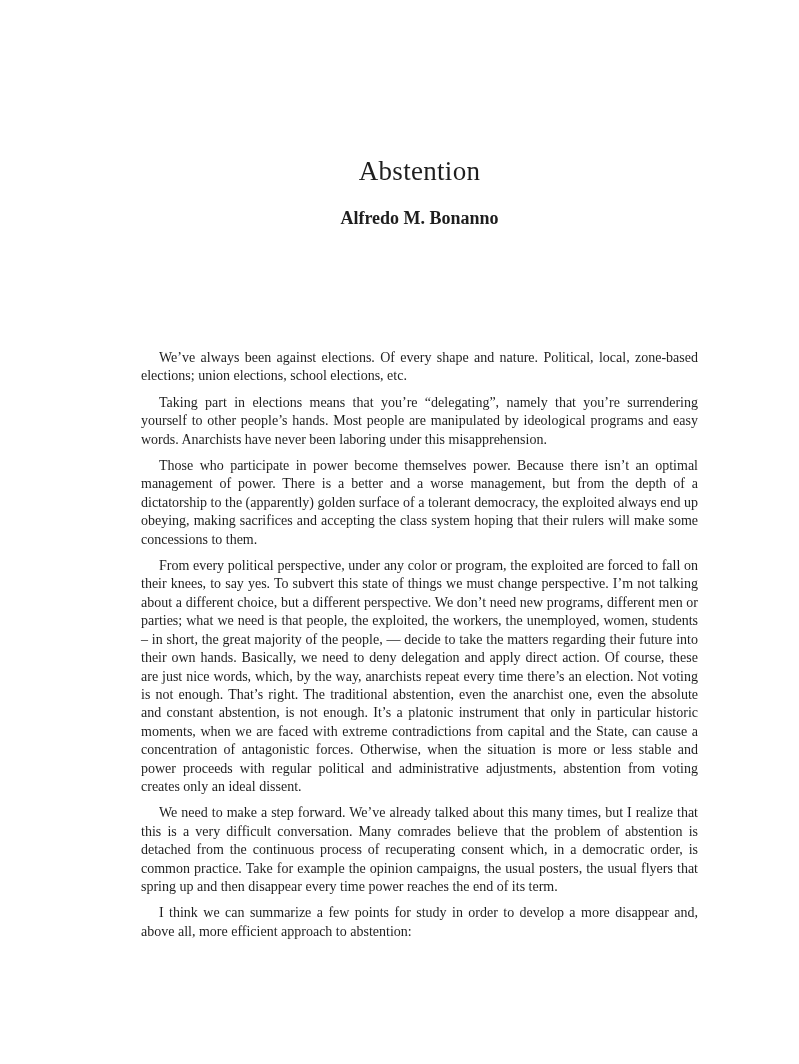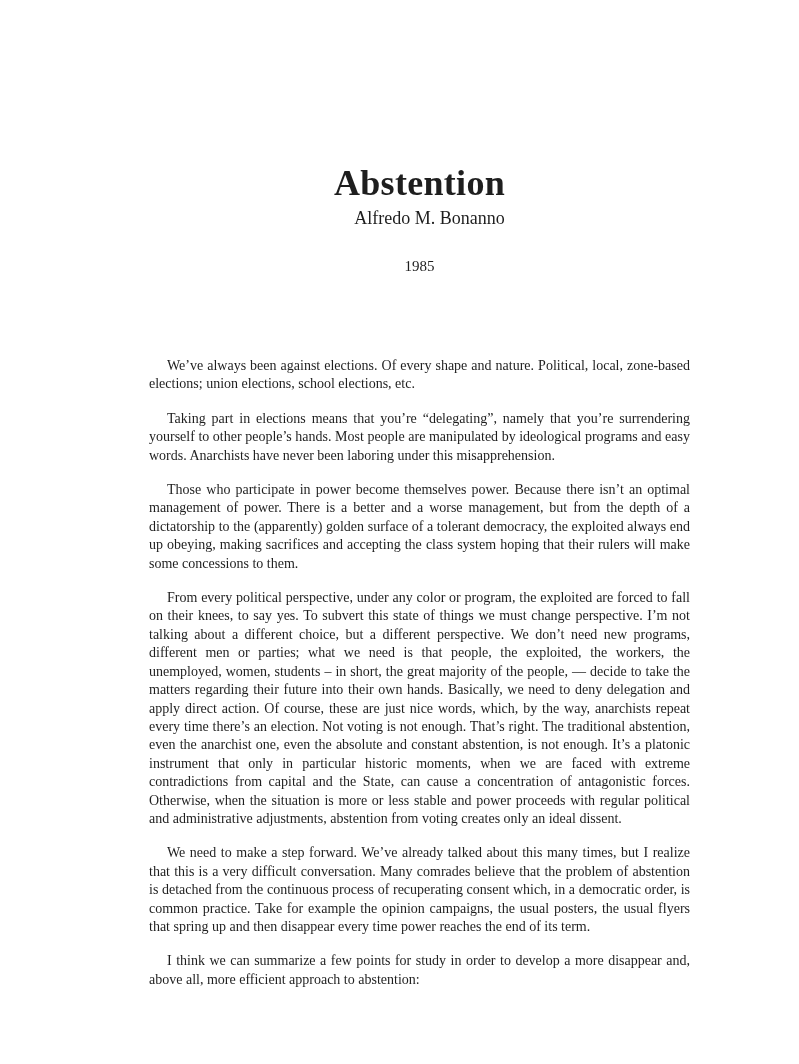--- a/index.html
+++ b/index.html
@@ -15,32 +15,32 @@
     font-family: "Liberation Serif", "DejaVu Serif", serif;
     color: #1e1e1e;
     overflow: hidden;
   }
   .doc-title {
     position: absolute;
     top: 138px;
     left: 133px;
     width: 573px;
     text-align: center;
-    font-size: 36px;
-    font-weight: 700;
+    font-size: 27px;
+    font-weight: 400;
     letter-spacing: 0.3px;
   }
   .doc-author {
     position: absolute;
     top: 208px;
-    left: 143px;
+    left: 133px;
     width: 573px;
     text-align: center;
     font-size: 18px;
-    font-weight: 400;
+    font-weight: 700;
   }
   .doc-date {
     position: absolute;
     top: 258px;
     left: 133px;
     width: 573px;
     text-align: center;
     font-size: 15px;
     font-weight: 400;
   }
@@ -49,34 +49,33 @@
     top: 341px;
     left: 133px;
     width: 573px;
     font-size: 14px;
     line-height: 18.4px;
     text-align: justify;
     hyphens: auto;
     -webkit-hyphens: auto;
   }
   .doc-body p {
-    margin: 16px;
+    margin: 8px;
     padding: 0;
     text-indent: 18px;
   }
 </style>
 </head>
 <body>
 
 <div class="page">
   <h1 class="doc-title">Abstention</h1>
 
   <div class="doc-author">Alfredo M. Bonanno</div>
 
-  <div class="doc-date">1985</div>
 
   <div class="doc-body">
     <p>We’ve always been against elections. Of every shape and nature. Political, local, zone-based elections; union elections, school elections, etc.</p>
     <p>Taking part in elections means that you’re “delegating”, namely that you’re surrendering yourself to other people’s hands. Most people are manipulated by ideological programs and easy words. Anarchists have never been laboring under this misapprehension.</p>
     <p>Those who participate in power become themselves power. Because there isn’t an optimal management of power. There is a better and a worse management, but from the depth of a dictatorship to the (apparently) golden surface of a tolerant democracy, the exploited always end up obeying, making sacrifices and accepting the class system hoping that their rulers will make some concessions to them.</p>
     <p>From every political perspective, under any color or program, the exploited are forced to fall on their knees, to say yes. To subvert this state of things we must change perspective. I’m not talking about a different choice, but a different perspective. We don’t need new programs, different men or parties; what we need is that people, the exploited, the workers, the unemployed, women, students – in short, the great majority of the people, — decide to take the matters regarding their future into their own hands. Basically, we need to deny delegation and apply direct action. Of course, these are just nice words, which, by the way, anarchists repeat every time there’s an election. Not voting is not enough. That’s right. The traditional abstention, even the anarchist one, even the absolute and constant abstention, is not enough. It’s a platonic instrument that only in particular historic moments, when we are faced with extreme contradictions from capital and the State, can cause a concentration of antagonistic forces. Otherwise, when the situation is more or less stable and power proceeds with regular political and administrative adjustments, abstention from voting creates only an ideal dissent.</p>
     <p>We need to make a step forward. We’ve already talked about this many times, but I realize that this is a very difficult conversation. Many comrades believe that the problem of abstention is detached from the continuous process of recuperating consent which, in a democratic order, is common practice. Take for example the opinion campaigns, the usual posters, the usual flyers that spring up and then disappear every time power reaches the end of its term.</p>
     <p>I think we can summarize a few points for study in order to develop a more disappear and, above all, more efficient approach to abstention:</p>
   </div>
 </div>

